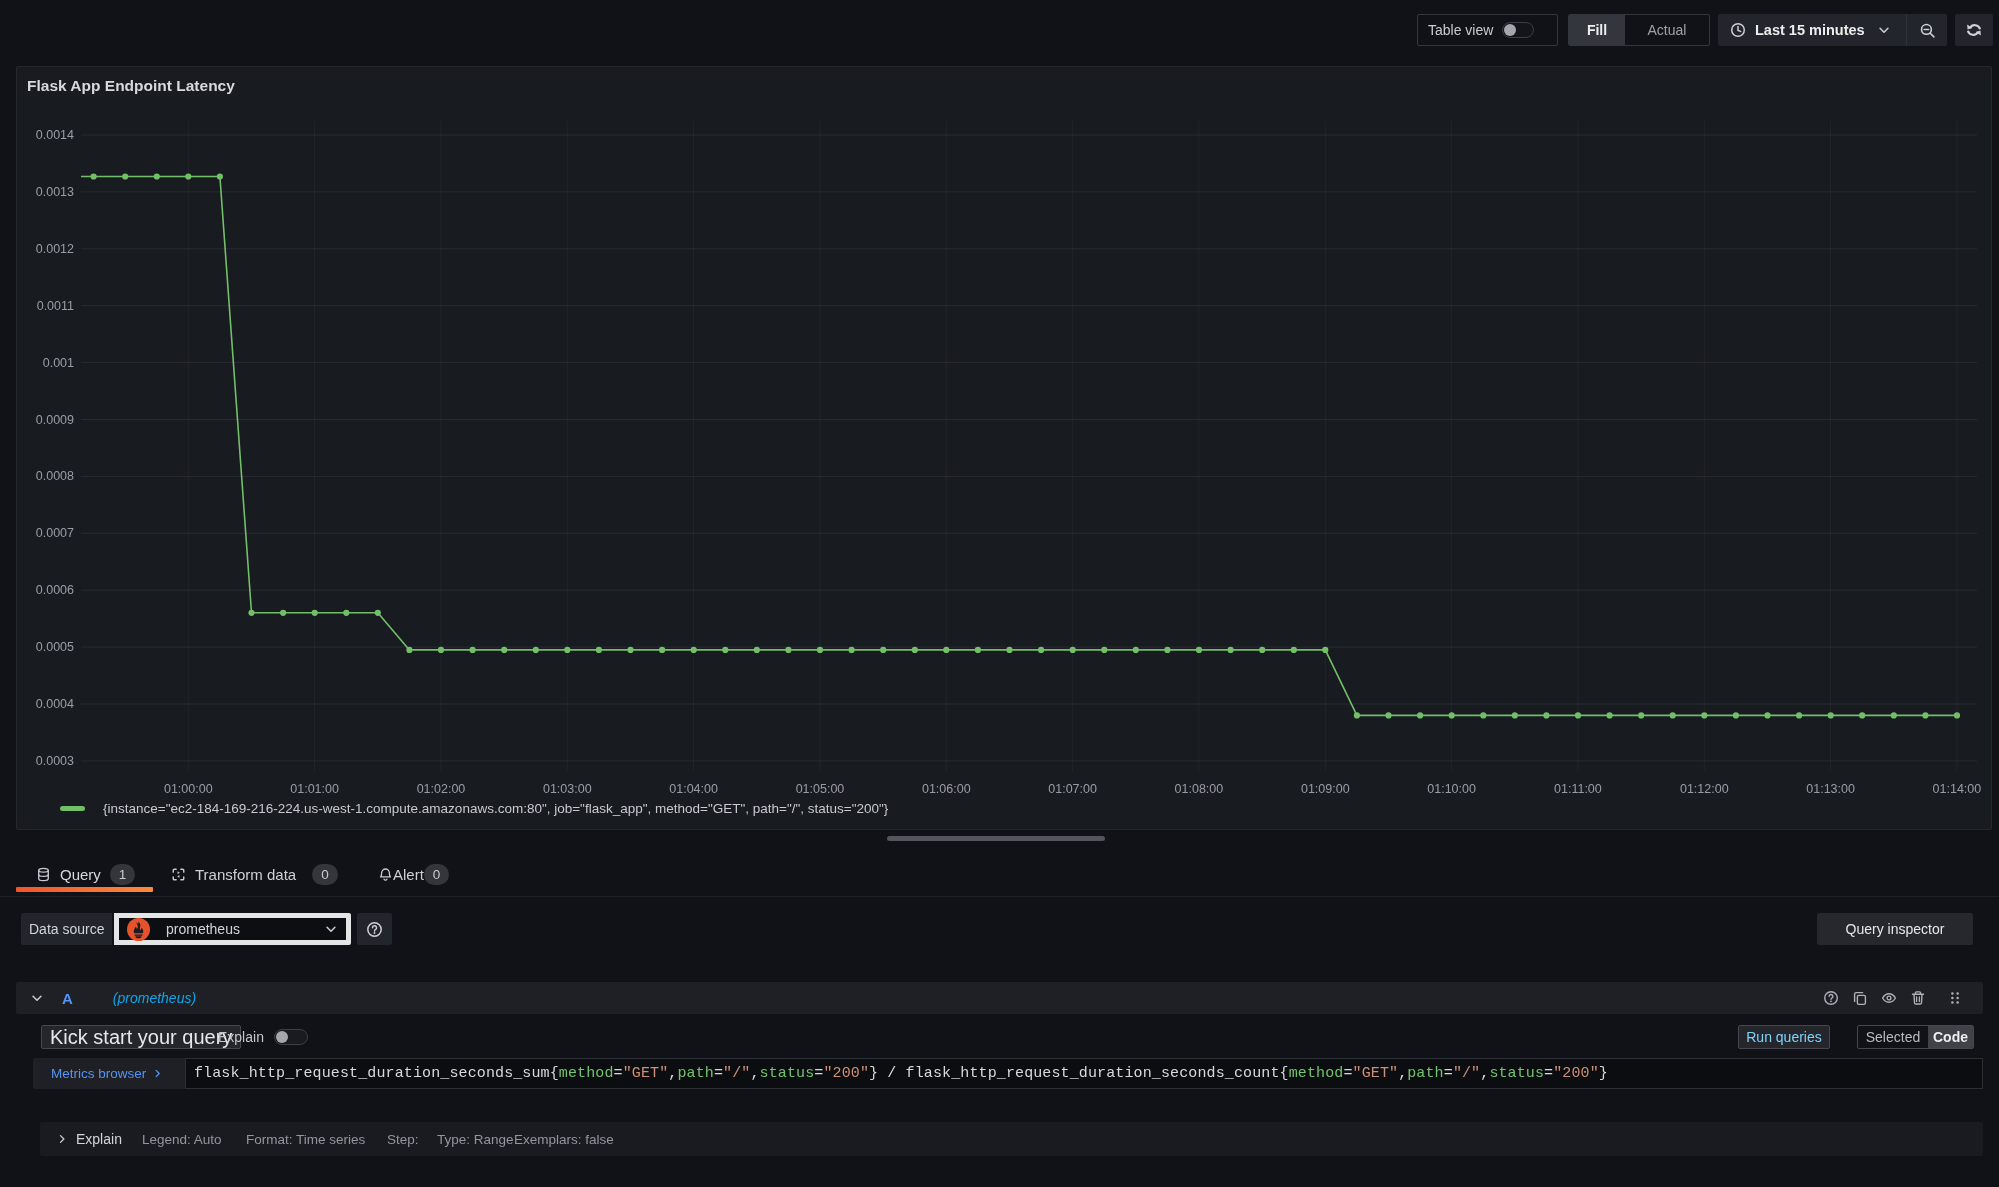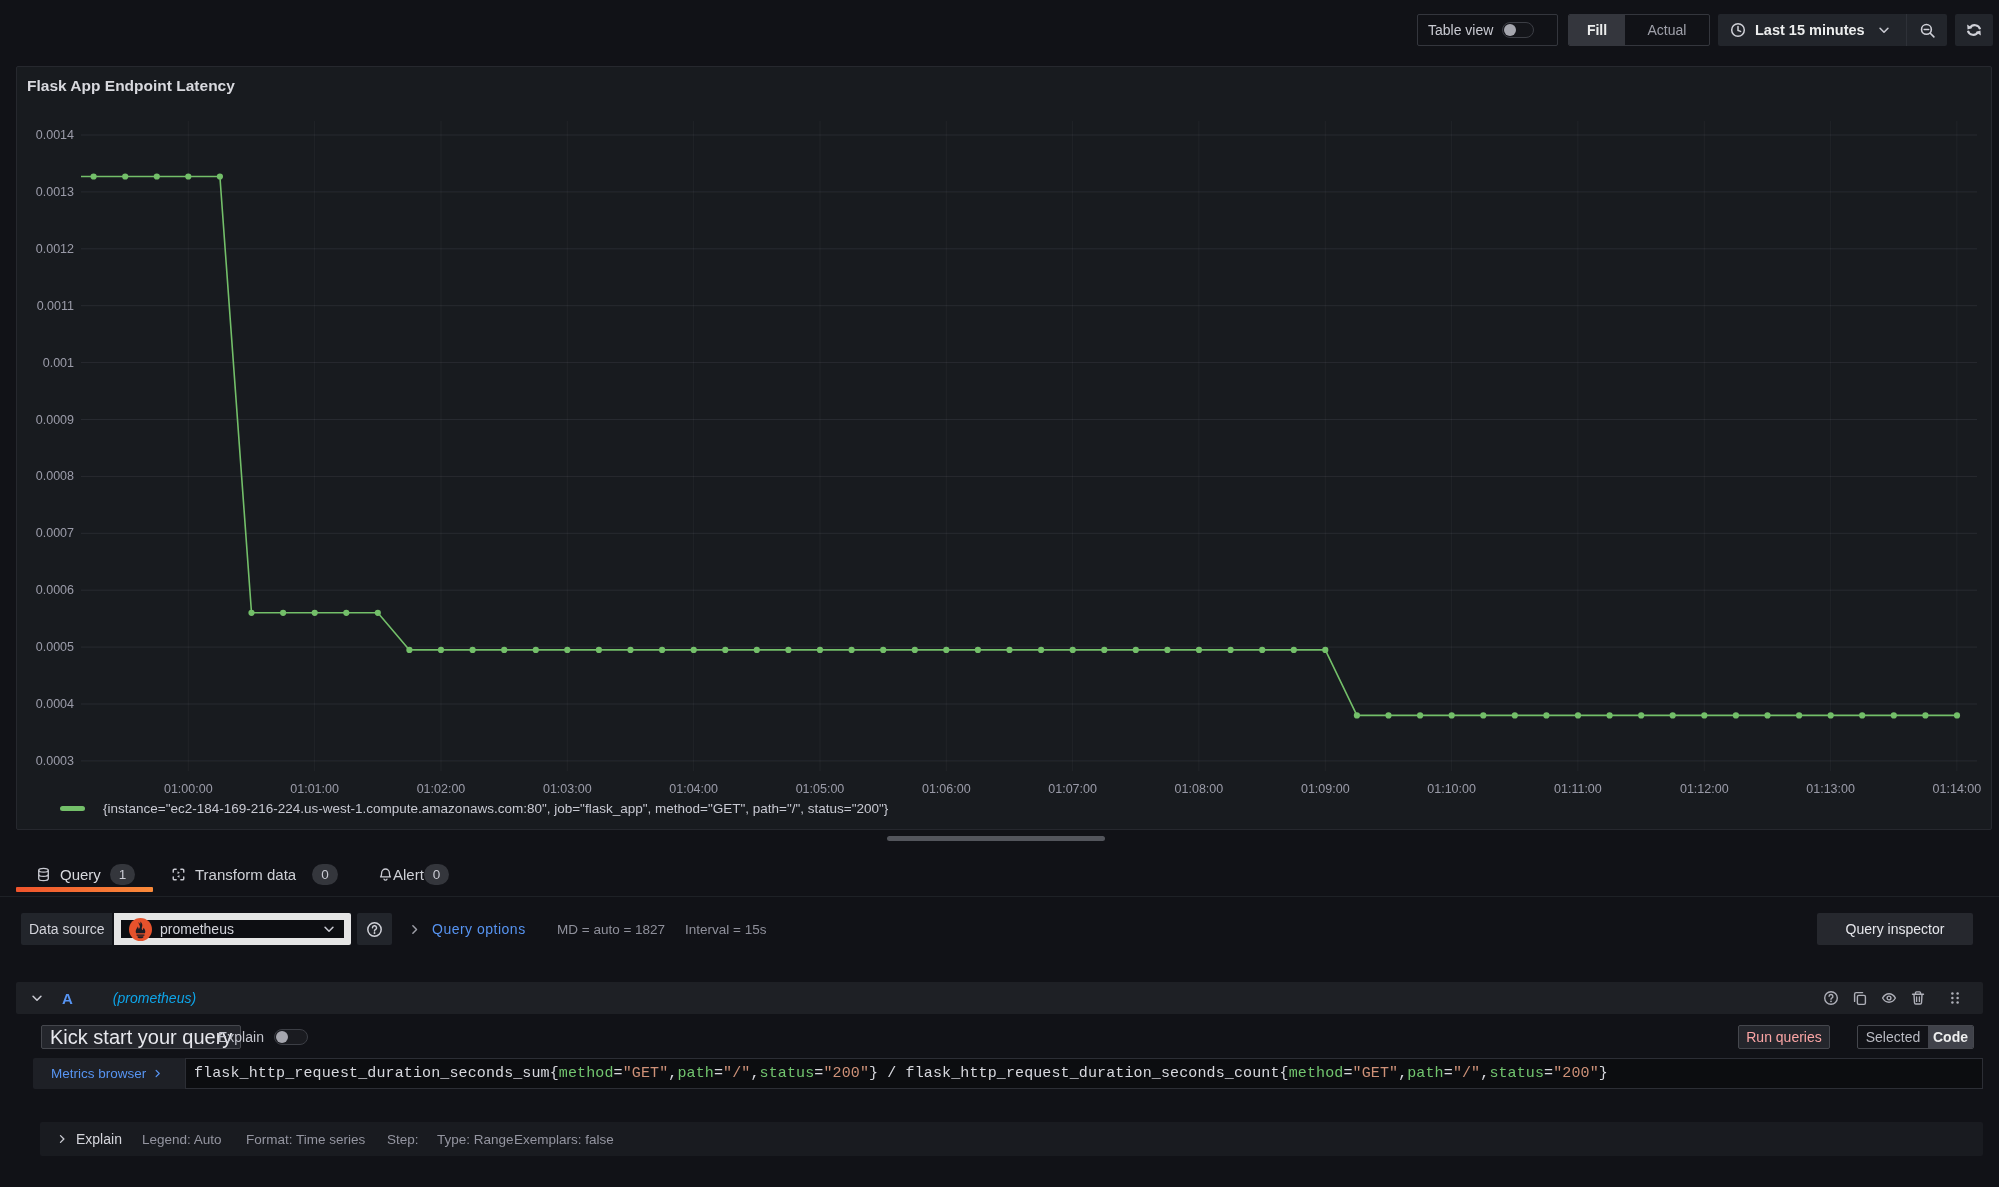--- a/index.html
+++ b/index.html
@@ -208,49 +208,39 @@
           <path d="M6.5 13a1.6 1.6 0 0 0 3 0" fill="none" stroke="#c9cad2" stroke-width="1.4" stroke-linecap="round"></path>
         </svg>
       <span style="font-size:15px;font-weight:500;color:#ced0d6">Alert</span>
       <span class="flex" style="height:21px;padding:0 9px;border-radius:11px;background:#34363c;color:#c9cad3;font-size:13.5px;justify-content:center">0</span>
     </div>
   </div>
 
   <div class="abs flex" style="left:21px;top:913px;height:32px;padding:0 8px;background:#22252b;border-radius:2px 0 0 2px">
     <span style="font-size:14px;color:#d2d3da">Data source</span>
   </div>
-  <div class="abs flex" style="left:114px;top:913px;width:237px;height:32px;background:#0d0e12;border:7px solid #e5e5e5;border-radius:0 2px 2px 0;padding:0 8px;gap:8px">
+  <div class="abs flex" style="left:114px;top:913px;width:237px;height:32px;background:#0d0e12;border:5px solid #e5e5e5;border-radius:0 2px 2px 0;padding:0 8px;gap:16px">
     <svg width="23" height="23" viewBox="0 0 24 24">
         <circle cx="12" cy="12" r="12" fill="#E6522C"></circle>
         <path fill="#1b1b23" d="M12 3.6c1.1 1.2 1.9 2.5 1.9 4 0 1.4-.6 2.2-.6 3.3 0 .8.4 1.5 1.1 1.9.1-.9.6-1.5.6-2.6 1.2 1.1 2 2.4 2 3.9 0 .6-.1 1.2-.4 1.7H7.4a4.3 4.3 0 0 1-.4-1.7c0-2.3 1.6-3.3 2.2-5.2.2.9 1 1.5.9 2.6.9-.5 1.4-1.7 1.2-2.8-.2-1.7-1.5-2.6-1.3-4.5.6 1 1.4 1.4 1.7 2.5.3-1.1.1-2.1.3-3.1z"></path>
         <path fill="#1b1b23" d="M7.9 17.1h8.2v1.3H7.9zM9 19.1h6v1.2a3.3 3.3 0 0 1-2 .8h-2a3.5 3.5 0 0 1-2-.8z"></path>
       </svg>
     <span style="font-size:14px;color:#d2d3da">prometheus</span>
     <span style="flex:1"></span>
     <svg width="14" height="14" viewBox="0 0 16 16">
         <path d="M3.5 6 8 10.5 12.5 6" fill="none" stroke="#c9cad2" stroke-width="1.8" stroke-linecap="round" stroke-linejoin="round"></path>
       </svg>
   </div>
   <div class="abs flex" style="left:357px;top:913px;width:35px;height:32px;background:#22252b;border-radius:2px;justify-content:center">
       <svg width="17" height="17" viewBox="0 0 16 16">
         <circle cx="8" cy="8" r="6.3" fill="none" stroke="#d0d1d8" stroke-width="1.4"></circle>
         <path d="M6.1 6.3a1.9 1.9 0 1 1 2.7 1.8c-.6.3-.8.6-.8 1.2" fill="none" stroke="#d0d1d8" stroke-width="1.4" stroke-linecap="round"></path>
         <circle cx="8" cy="11.3" r=".9" fill="#d0d1d8"></circle>
       </svg>
     </div>
-  <div class="abs" style="left:0;top:913px;height:32px;width:1200px">
-    <span class="abs flex" style="left:408px;top:0;height:32px">
-        <svg width="13" height="13" viewBox="0 0 16 16">
-          <path d="M6 3.5 10.5 8 6 12.5" fill="none" stroke="#9d9ea7" stroke-width="1.8" stroke-linecap="round" stroke-linejoin="round"></path>
-        </svg>
-      </span>
-    <span class="abs flex" style="left:432px;top:0;height:32px;font-size:14px;font-weight:500;letter-spacing:0.5px;color:#5794F2">Query options</span>
-    <span class="abs flex" style="left:557px;top:0;height:32px;font-size:13.5px;color:#8f909b">MD = auto = 1827</span>
-    <span class="abs flex" style="left:685px;top:0;height:32px;font-size:13.5px;color:#8f909b">Interval = 15s</span>
-  </div>
   <div class="abs flex" style="left:1817px;top:913px;width:156px;height:32px;background:#26282e;border-radius:2px;justify-content:center">
     <span style="font-size:14px;font-weight:500;color:#e6e7ec">Query inspector</span>
   </div>
 
   <div class="abs flex" style="left:16px;top:982px;width:1967px;height:32px;background:#1e2025;border-radius:2px;padding:0 14px">
     <svg width="14" height="14" viewBox="0 0 16 16">
         <path d="M3.5 6 8 10.5 12.5 6" fill="none" stroke="#c9cad2" stroke-width="1.8" stroke-linecap="round" stroke-linejoin="round"></path>
       </svg>
     <span style="font-size:15px;font-weight:600;color:#5794F2;margin-left:18px">A</span>
     <span style="font-size:14px;font-style:italic;color:#0ea5e9;margin-left:40px">(prometheus)</span>
@@ -291,21 +281,21 @@
   <div class="abs flex" style="left:41px;top:1025px;height:24px;padding:0 8px;background:#24262c;border:1px solid #45474d;border-radius:2px">
     <span style="font-size:20px;font-weight:500;color:#e7e8ed">Kick start your query</span>
   </div>
   <div class="abs flex" style="left:218px;top:1025px;height:24px;gap:10px">
     <span style="font-size:14px;color:#c4c5cd">Explain</span>
     <span style="position:relative;width:34px;height:16px;background:#1a1b20;border:1px solid #3c3e45;border-radius:9px;display:inline-block">
       <span style="position:absolute;left:1px;top:1px;width:12px;height:12px;border-radius:50%;background:#a5a6ae"></span>
     </span>
   </div>
   <div class="abs flex" style="left:1738px;top:1025px;width:92px;height:24px;background:#24262c;border:1px solid #45474d;border-radius:2px;justify-content:center">
-    <span style="font-size:14px;font-weight:500;color:#fca5a5">Run queries</span>
+    <span style="font-size:14px;font-weight:500;color:#7dd3fc">Run queries</span>
   </div>
   <div class="abs flex" style="left:1857px;top:1025px;width:117px;height:24px;border:1px solid #45474d;border-radius:2px;overflow:hidden">
     <span class="flex" style="flex:1;height:100%;justify-content:center;color:#b9bac2;font-size:14px">Selected</span>
     <span class="flex" style="width:45px;height:100%;justify-content:center;background:#40424a;color:#eceded;font-size:14px;font-weight:700">Code</span>
   </div>
 
   <div class="abs flex" style="left:33px;top:1058px;width:152px;height:31px;background:#1e2026;border-radius:2px 0 0 2px;padding:0 0 0 18px;gap:6px">
     <span style="font-size:13.5px;font-weight:500;color:#5794F2">Metrics browser</span>
     <svg width="11" height="11" viewBox="0 0 16 16">
         <path d="M6 3.5 10.5 8 6 12.5" fill="none" stroke="#5794F2" stroke-width="1.8" stroke-linecap="round" stroke-linejoin="round"></path>

